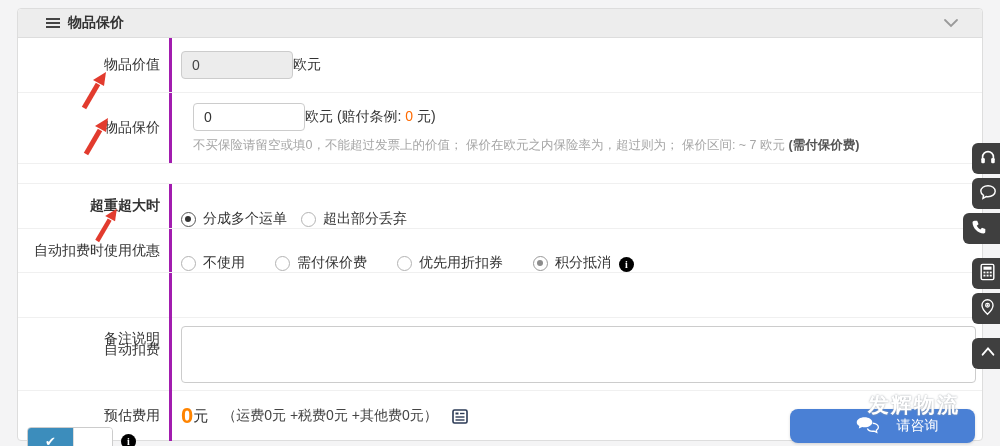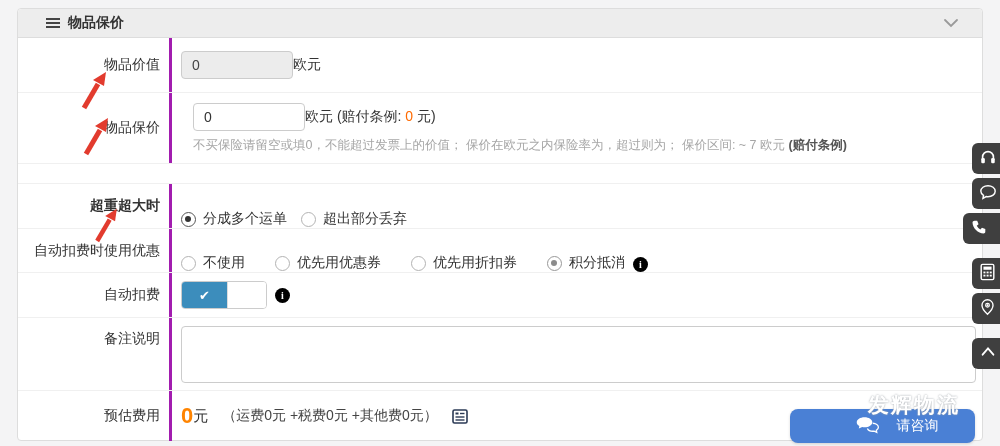--- a/index.html
+++ b/index.html
@@ -16,21 +16,21 @@
   .collapse-btn { position:absolute; right:22px; top:7px; width:18px; height:14px; cursor:pointer; }
 
   .row { display:flex; border-bottom:1px solid #f0f0f0; }
   .label-cell { width:154px; flex:0 0 154px; border-right:3px solid #a21caf; display:flex; justify-content:flex-end; align-items:center; padding-right:9px; color:#333; }
   .content-cell { flex:1; display:flex; align-items:center; padding-left:9px; padding-right:6px; }
   .r-item-value { height:55px; }
   .r-insurance  { height:71px;gap:12px; }
   .r-spacer     { height:20px; }
   .r-oversize   { height:45px; }
   .r-discount   { height:44px; }
-  .r-autocharge { height:45px; }
+  .r-autocharge { height:45px;flex-direction:column; }
   .r-remark     { height:73px; }
   .r-estimate   { height:50px; border-bottom:none; }
   .r-insurance .content-cell { flex-direction:column; align-items:flex-start; justify-content:center; }
   .r-remark .label-cell, .r-remark .content-cell { align-items:flex-start; }
   .r-remark .label-cell { padding-top:12px; }
   .r-remark .content-cell { padding-top:8px; }
 
   .text-input { width:112px; height:28px; border:1px solid #ccc; border-radius:4px; padding:0 10px; font-size:14px; color:#333; background:#fff; outline:none; }
   .text-input.disabled { background:#ececec; color:#444; }
   .unit { color:#333; }
@@ -98,21 +98,21 @@
     </div>
   </div>
 
   <div class="row r-insurance">
     <div class="label-cell">物品保价</div>
     <div class="content-cell">
       <div style="display:flex;align-items:center;">
         <input class="text-input" value="0" style="">
         <span class="unit"><span>欧元 (赔付条例: </span><span class="orange">0</span><span> 元)</span></span>
       </div>
-      <div class="hint"><span>不买保险请留空或填0，不能超过发票上的价值； 保价在欧元之内保险率为，超过则为； 保价区间: ~ 7 欧元 </span><b>(赔付条例)</b></div>
+      <div class="hint"><span>不买保险请留空或填0，不能超过发票上的价值； 保价在欧元之内保险率为，超过则为； 保价区间: ~ 7 欧元 </span><b>(需付保价费)</b></div>
     </div>
   </div>
 
   <div class="row r-spacer"></div>
 
   <div class="row r-oversize">
     <div class="label-cell bold-label">超重超大时</div>
     <div class="content-cell radio-group gap14">
       <span class="radio-item">
           <span class="radio sel-dark"></span>
@@ -127,21 +127,21 @@
 
   <div class="row r-discount">
     <div class="label-cell">自动扣费时使用优惠</div>
     <div class="content-cell radio-group gap26">
       <span class="radio-item">
           <span class="radio"></span>
           <span>不使用</span>
         </span>
       <span class="radio-item">
           <span class="radio"></span>
-          <span>优先用优惠券</span>
+          <span>需付保价费</span>
         </span>
       <span class="radio-item">
           <span class="radio"></span>
           <span>优先用折扣券</span>
         </span>
       <span class="radio-item" style="margin-right:0;">
           <span class="radio sel-gray"></span>
           <span>积分抵消</span>
         </span>
       <span class="info-icon">i</span>

